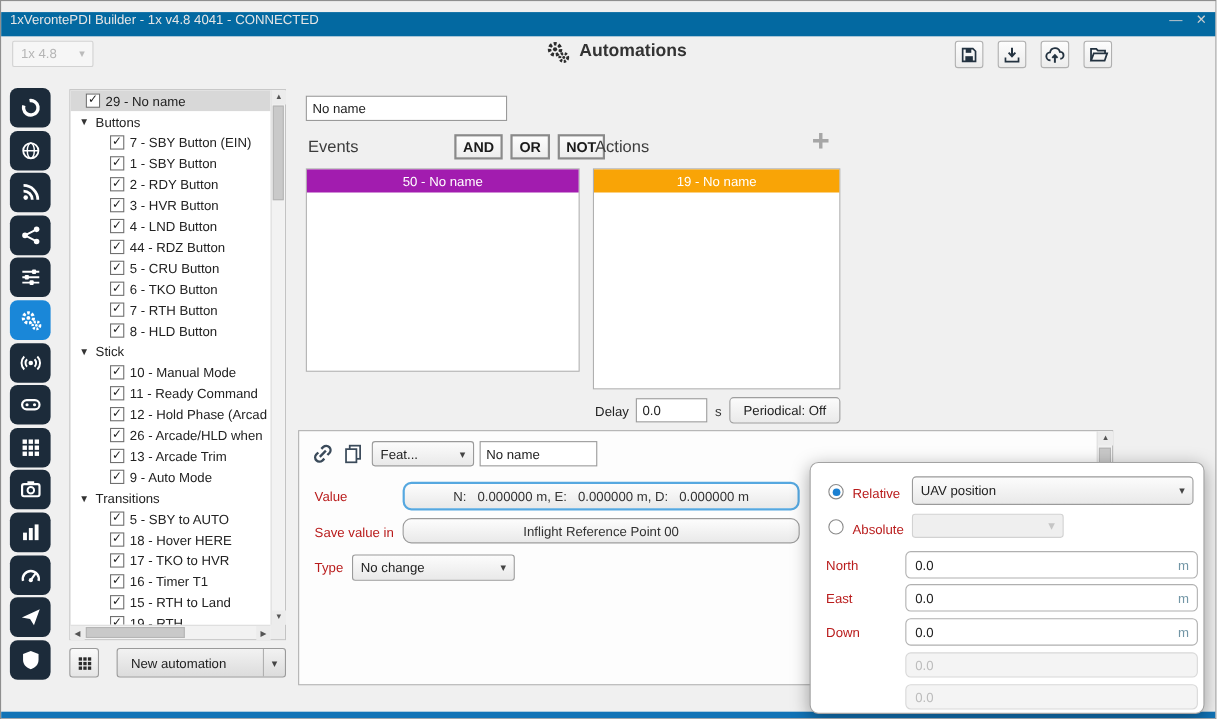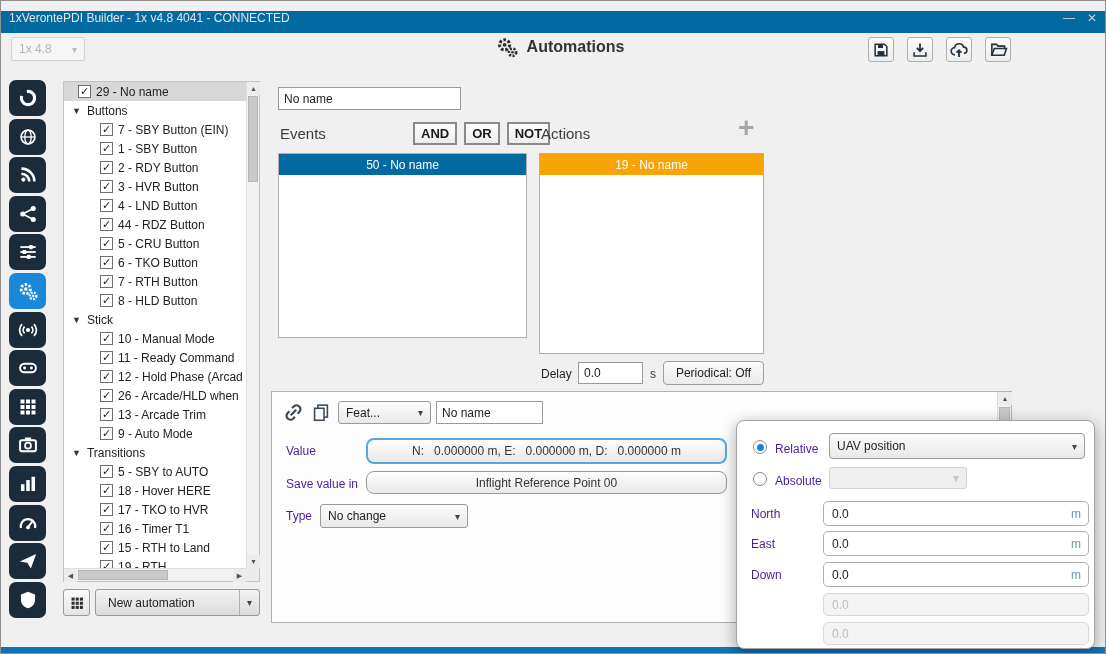--- a/index.html
+++ b/index.html
@@ -34,55 +34,55 @@
   .tree-group{height:19px;display:flex;align-items:center;gap:6px;padding-left:8px;white-space:nowrap;}
   .tri{font-size:9px;color:#333;}
   .cb{width:13px;height:13px;background:#fff;border:1px solid #707070;display:inline-flex;
     align-items:center;justify-content:center;font-size:11px;line-height:1;color:#1c1c1c;flex:none;}
   .vscroll{position:absolute;right:0;top:0;bottom:13px;width:13px;background:#f2f2f2;border-left:1px solid #ddd;}
   .hscroll{position:absolute;left:0;right:13px;bottom:0;height:13px;background:#f2f2f2;border-top:1px solid #ddd;}
   .sb-arrow{position:absolute;width:13px;height:13px;display:flex;align-items:center;justify-content:center;
     font-size:7px;color:#555;background:#ececec;}
   .sb-thumb{position:absolute;background:#c9c9c9;border:1px solid #b5b5b5;}
   .corner{position:absolute;right:0;bottom:0;width:13px;height:13px;background:#ececec;}
-  .tree-footer{position:absolute;left:62px;top:588px;width:197px;height:27px;display:flex;gap:5px;}
+  .tree-footer{position:absolute;left:62px;top:588px;width:197px;height:27px;display:flex;gap:16px;}
   .grid-btn{width:27px;height:27px;border:1px solid #9a9a9a;background:linear-gradient(#fafafa,#e5e5e5);
     border-radius:3px;display:flex;align-items:center;justify-content:center;}
   .newauto-btn{flex:1;height:27px;border:1px solid #9a9a9a;background:linear-gradient(#f2f2f2,#dcdcdc);
     border-radius:3px;display:flex;align-items:stretch;}
   .newauto-btn .lbl{flex:1;display:flex;align-items:center;padding-left:12px;}
   .newauto-btn .arr{width:20px;border-left:1px solid #b0b0b0;display:flex;align-items:center;
     justify-content:center;font-size:10px;color:#444;}
   
   .txtinput{border:1px solid #9a9a9a;background:#fff;padding:0 5px;font-family:"Liberation Sans",sans-serif;
     font-size:12px;color:#222;}
   .name-input{position:absolute;left:277px;top:86px;width:183px;height:23px;}
   .section-label{position:absolute;font-size:15px;color:#3c3c3c;}
   .ops{position:absolute;left:412px;top:121px;display:flex;gap:7px;}
   .op-btn{border:2px solid #8a8a8a;background:linear-gradient(#fdfdfd,#ededed);font-weight:bold;
     font-size:13px;padding:2px 6px;color:#1a1a1a;}
   .plus{position:absolute;left:737px;top:113px;font-size:28px;font-weight:bold;color:#a6a6a6;line-height:1;}
   .list-box{position:absolute;background:#fff;border:1px solid #b0b0b0;}
   .box-header{height:21px;color:#fff;display:flex;align-items:center;justify-content:center;font-size:12px;}
-  .hdr-blue{background:#0369a1;}
+  .hdr-blue{background:#a21caf;}
   .hdr-orange{background:#f9a406;}
   .delay-label{position:absolute;left:540px;top:366px;}
   .delay-input{position:absolute;left:577px;top:361px;width:65px;height:22px;}
   .delay-unit{position:absolute;left:649px;top:366px;color:#333;}
   .periodical-btn{position:absolute;left:662px;top:360px;width:101px;height:24px;border:1px solid #9e9e9e;
     border-radius:4px;background:linear-gradient(#fbfbfb,#eaeaea);display:flex;align-items:center;justify-content:center;}
   
   .lower-panel{position:absolute;left:270px;top:390px;width:741px;height:232px;background:#fdfdfd;border:1px solid #b0b0b0;}
   .icon-btn{position:absolute;width:26px;height:26px;display:flex;align-items:center;justify-content:center;}
   .sel{display:flex;align-items:center;justify-content:space-between;background:linear-gradient(#fcfcfc,#e9e9e9);
     border:1px solid #9a9a9a;border-radius:3px;padding:0 7px;color:#222;}
   .sel .arr{font-size:10px;color:#444;margin-left:6px;}
   .feat-select{position:absolute;left:66px;top:9px;width:93px;height:23px;}
   .action-name{position:absolute;left:164px;top:9px;width:107px;height:23px;}
-  .form-label{position:absolute;color:#4c1d95;}
+  .form-label{position:absolute;color:#b91c1c;}
   .fieldbtn{position:absolute;display:flex;align-items:center;justify-content:center;
     background:linear-gradient(#fdfdfd,#e9e9e9);color:#333;}
   .value-field{left:94px;top:46px;width:361px;height:26px;border:2px solid #56a8e0;border-radius:8px;white-space:pre;}
   .save-field{left:94px;top:79px;width:361px;height:23px;border:1px solid #9a9a9a;border-radius:8px;}
   .type-select{position:absolute;left:48px;top:112px;width:148px;height:24px;}
   .panel-vscroll{position:absolute;right:0;top:0;bottom:0;width:14px;background:#f2f2f2;border-left:1px solid #ddd;}
   
   .popup{position:absolute;left:735px;top:419px;width:359px;height:229px;background:#fff;border:1px solid #a3a3a3;
     border-radius:8px;box-shadow:0 4px 16px rgba(0,0,0,.35);z-index:10;}
   .radio{width:14px;height:14px;border:1px solid #8a8a8a;border-radius:50%;background:#fff;position:absolute;}

